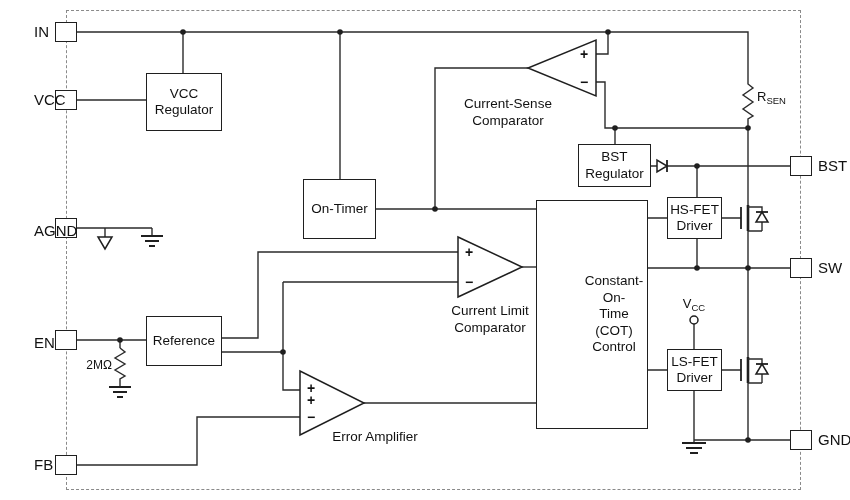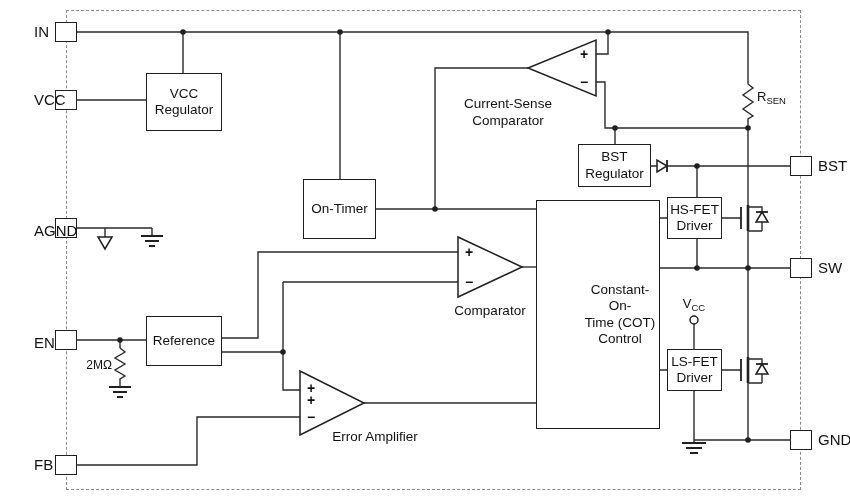--- a/index.html
+++ b/index.html
@@ -136,21 +136,21 @@
     <span>On-Timer</span>
   </div>
   <div class="block" style="left:578px;top:144px;width:73px;height:43px;">
     <span>BST</span>
     <span>Regulator</span>
   </div>
   <div class="block" style="left:667px;top:197px;width:55px;height:42px;">
     <span>HS-FET</span>
     <span>Driver</span>
   </div>
-  <div class="block" style="left:536px;top:200px;width:124px;height:229px;padding-left:44px;">
+  <div class="block" style="left:536px;top:200px;width:112px;height:229px;padding-left:44px;">
     <span>Constant-On-</span>
     <span>Time (COT)</span>
     <span>Control</span>
   </div>
   <div class="block" style="left:667px;top:349px;width:55px;height:42px;">
     <span>LS-FET</span>
     <span>Driver</span>
   </div>
   <div class="block" style="left:146px;top:316px;width:76px;height:50px;">
     <span>Reference</span>
@@ -172,20 +172,21 @@
   <div class="pin-label left" style="top:456px;">FB</div>
   <div class="pin-label right" style="top:157px;">BST</div>
   <div class="pin-label right" style="top:259px;">SW</div>
   <div class="pin-label right" style="top:431px;">GND</div>
 
   <div class="lbl" style="left:443px;top:96px;width:130px;">
     <div>Current-Sense</div>
     <div>Comparator</div>
   </div>
   <div class="lbl" style="left:428px;top:303px;width:124px;">
+    <div>Current Limit</div>
     <div>Comparator</div>
   </div>
   <div class="lbl" style="left:315px;top:429px;width:120px;">
     <div>Error Amplifier</div>
   </div>
 
   <div class="lbl-small" style="left:757px;top:90px;font-size:13px;">
     <span>R</span><span class="sub">SEN</span>
   </div>
   <div class="lbl-small" style="left:678px;top:297px;width:32px;text-align:center;font-size:13px;">

